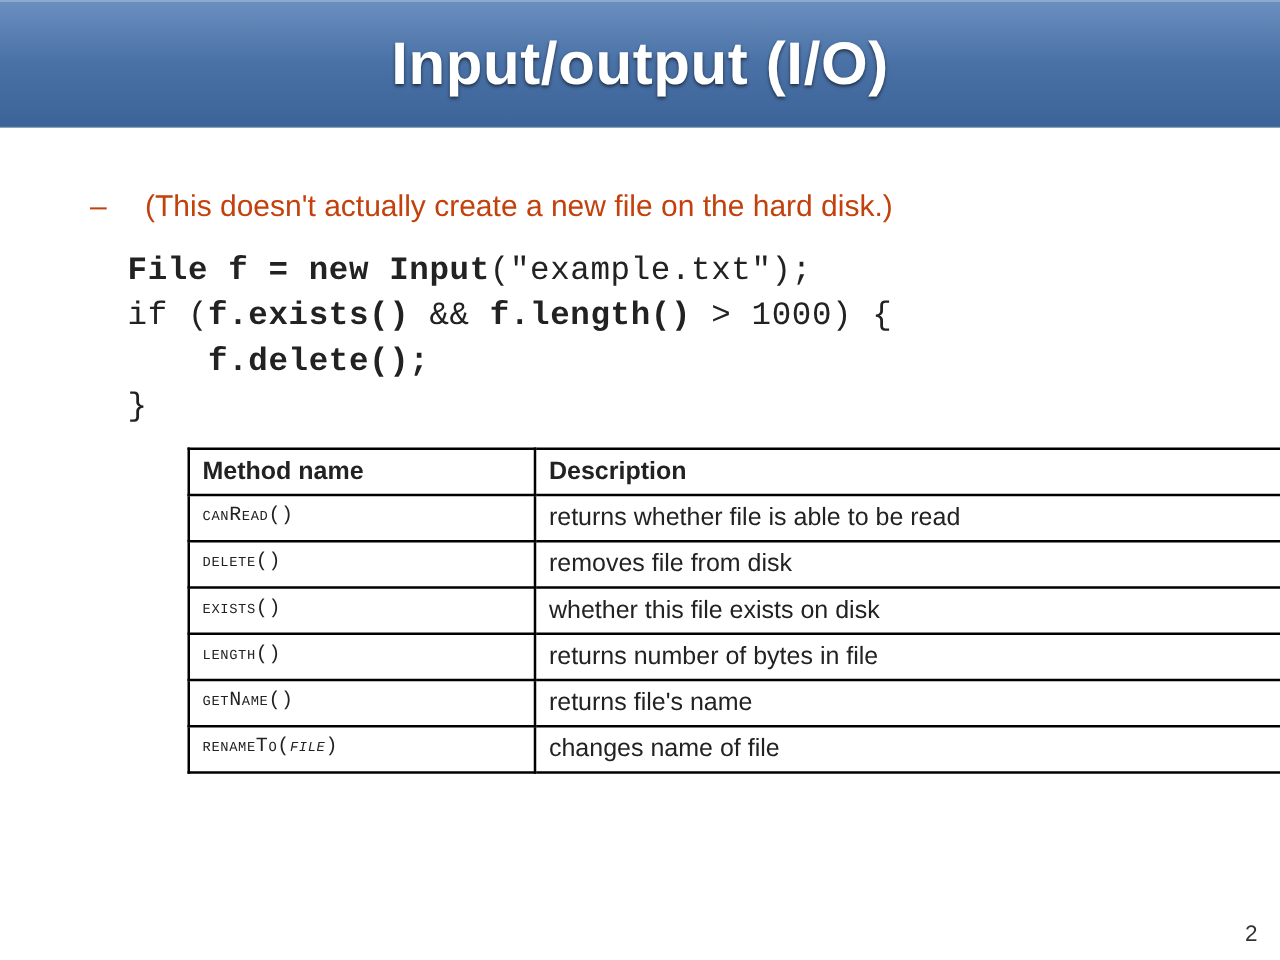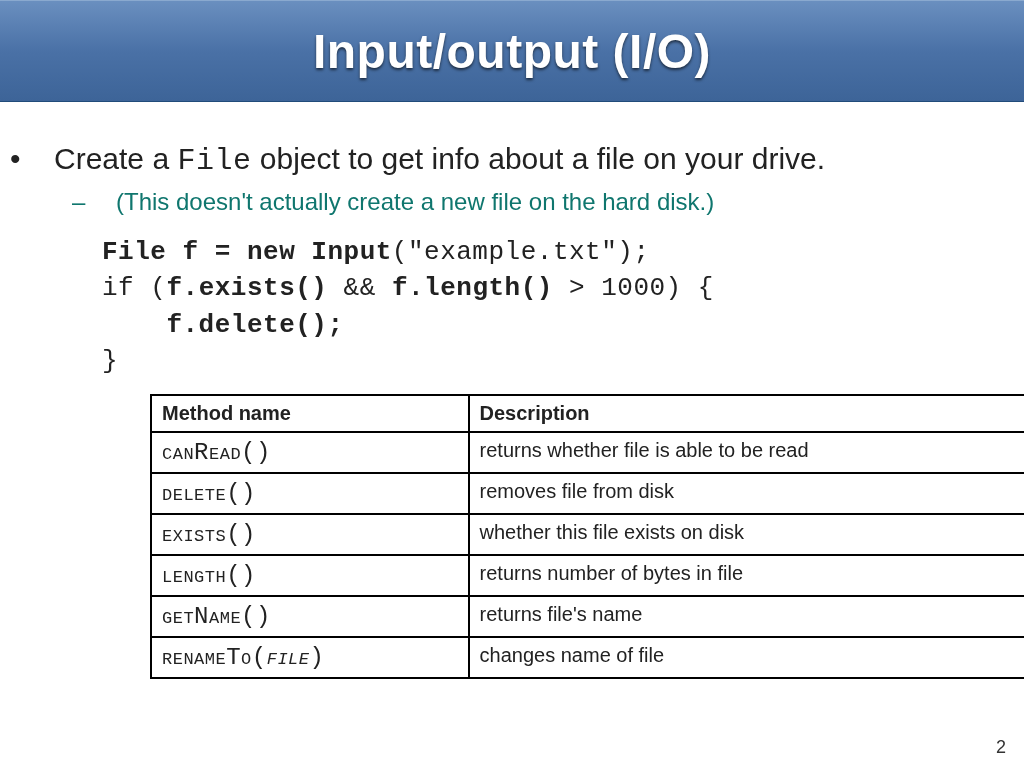--- a/index.html
+++ b/index.html
@@ -40,21 +40,21 @@
     margin: 0 0 8px 0;
     padding-left: 24px;
     text-indent: -22px;
   }
   .bullet1 .b { display:inline-block; width:22px; }
   .bullet2 {
     font-size: 24px;
     margin: 10px 0 18px 62px;
     padding-left: 24px;
     text-indent: -22px;
-    color: #0f766e;
+    color: #c2410c;
   }
   .bullet2 .b { display:inline-block; width:22px; }
   .codeblock {
     font-size: 26px;
     line-height: 1.4;
     margin-left: 72px;
     white-space: pre;
   }
   table.methods {
     border-collapse: collapse;
@@ -65,21 +65,21 @@
   table.methods th, table.methods td {
     border: 2px solid #000;
     padding: 6px 10px;
     text-align: left;
     vertical-align: top;
   }
   table.methods th {
     font-weight: 700;
     font-size: 20px;
   }
-  table.methods td.mth { font-family: "Courier New", Courier, monospace; font-variant: small-caps; letter-spacing: .5px; font-size: 24px;}
+  table.methods td.mth { font-family: "Courier New", Courier, monospace; font-variant: small-caps; letter-spacing: .5px; font-size: 16px;}
   .sc { font-variant: small-caps; font-family: Liberation Mono, monospace; }
   .page-num {
     position: absolute;
     right: 18px;
     bottom: 10px;
     font-size: 18px;
     color: #333;
   }
   .param-italic { font-style: italic; text-transform: none;}
 </style>
@@ -88,23 +88,20 @@
 
 <div class="slide">
 
   <div class="title-bar">
     <h1>Input/output (I/O)</h1>
   </div>
 
   <div class="content">
 
 
-    <div class="bullet1">
-      <span class="b">•</span><span>Create a </span><span class="mono">File</span><span> object to get info about a file on your drive.</span>
-    </div>
 
     <div class="bullet2">
       <span class="b">–</span><span>(This doesn't actually create a new file on the hard disk.)</span>
     </div>
 
     <div class="mono codeblock"><span><b>File f = new Input</b></span><span>("example.txt");</span>
 <span>if (</span><b>f.exists()</b><span> &amp;&amp; </span><b>f.length()</b><span> &gt; 1000) {</span>
 <b>    f.delete();</b>
 <span>}</span></div>
 

